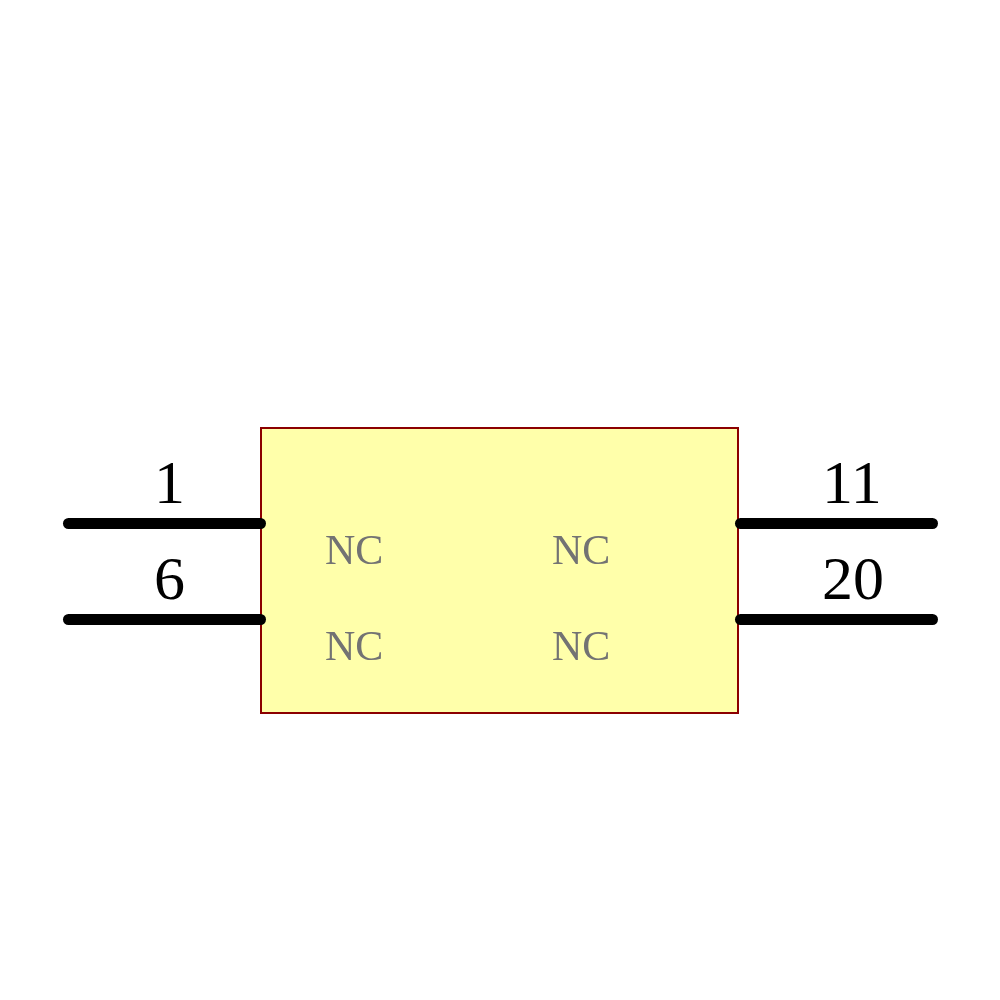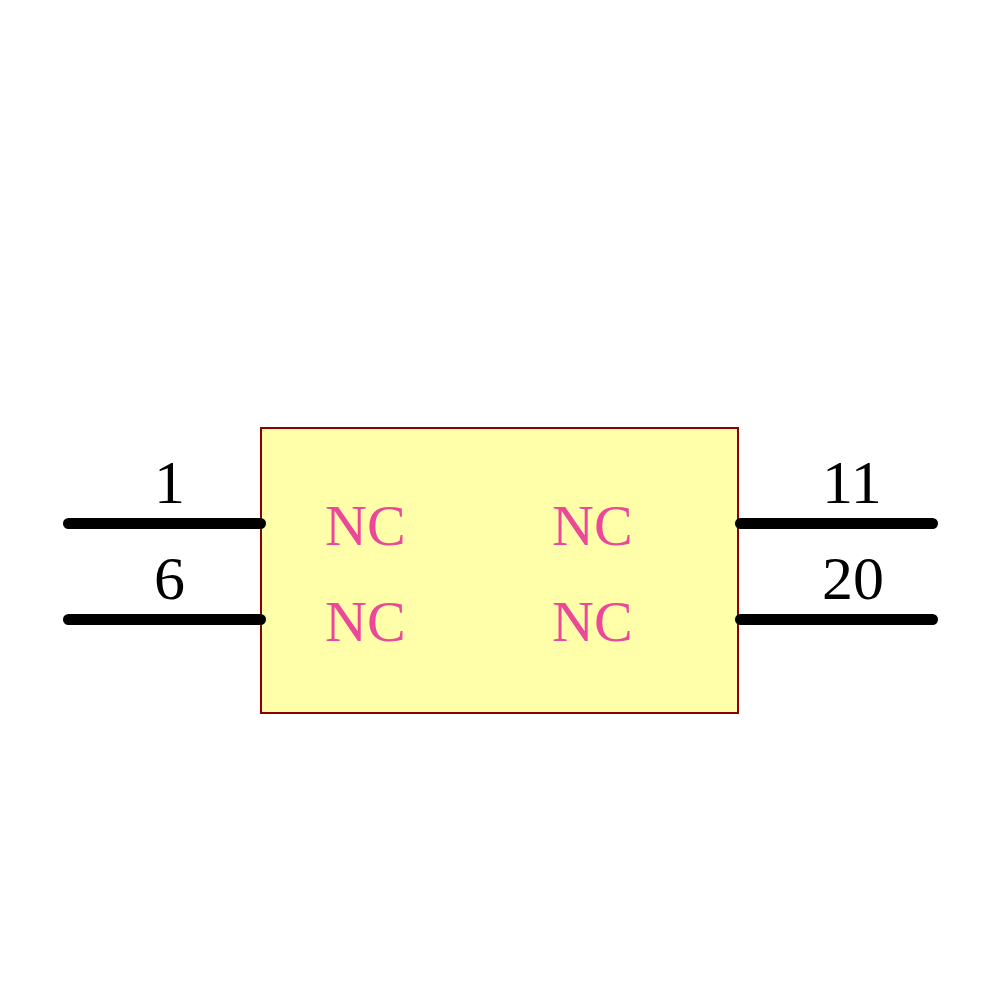--- a/index.html
+++ b/index.html
@@ -61,24 +61,25 @@
   .pin-number.side-right {
     left: 822px;
     text-align: center;
   }
   .pin-number.row-top    { top: 451px; }
   .pin-number.row-bottom { top: 547px; }
 
   
   .pin-label {
     position: absolute;
-    font-size: 58px;
+    font-size: 42px;
     line-height: 1;
-    color: #ec4899;
+    color: #737373;
     white-space: nowrap;
+    margin-top: 32px;
   }
   .pin-label.col-left  { left: 325px; }
   .pin-label.col-right { left: 552px; }
   .pin-label.row-top    { top: 497px; }
   .pin-label.row-bottom { top: 593px; }
 </style>
 </head>
 <body>
 
 <div id="canvas">

